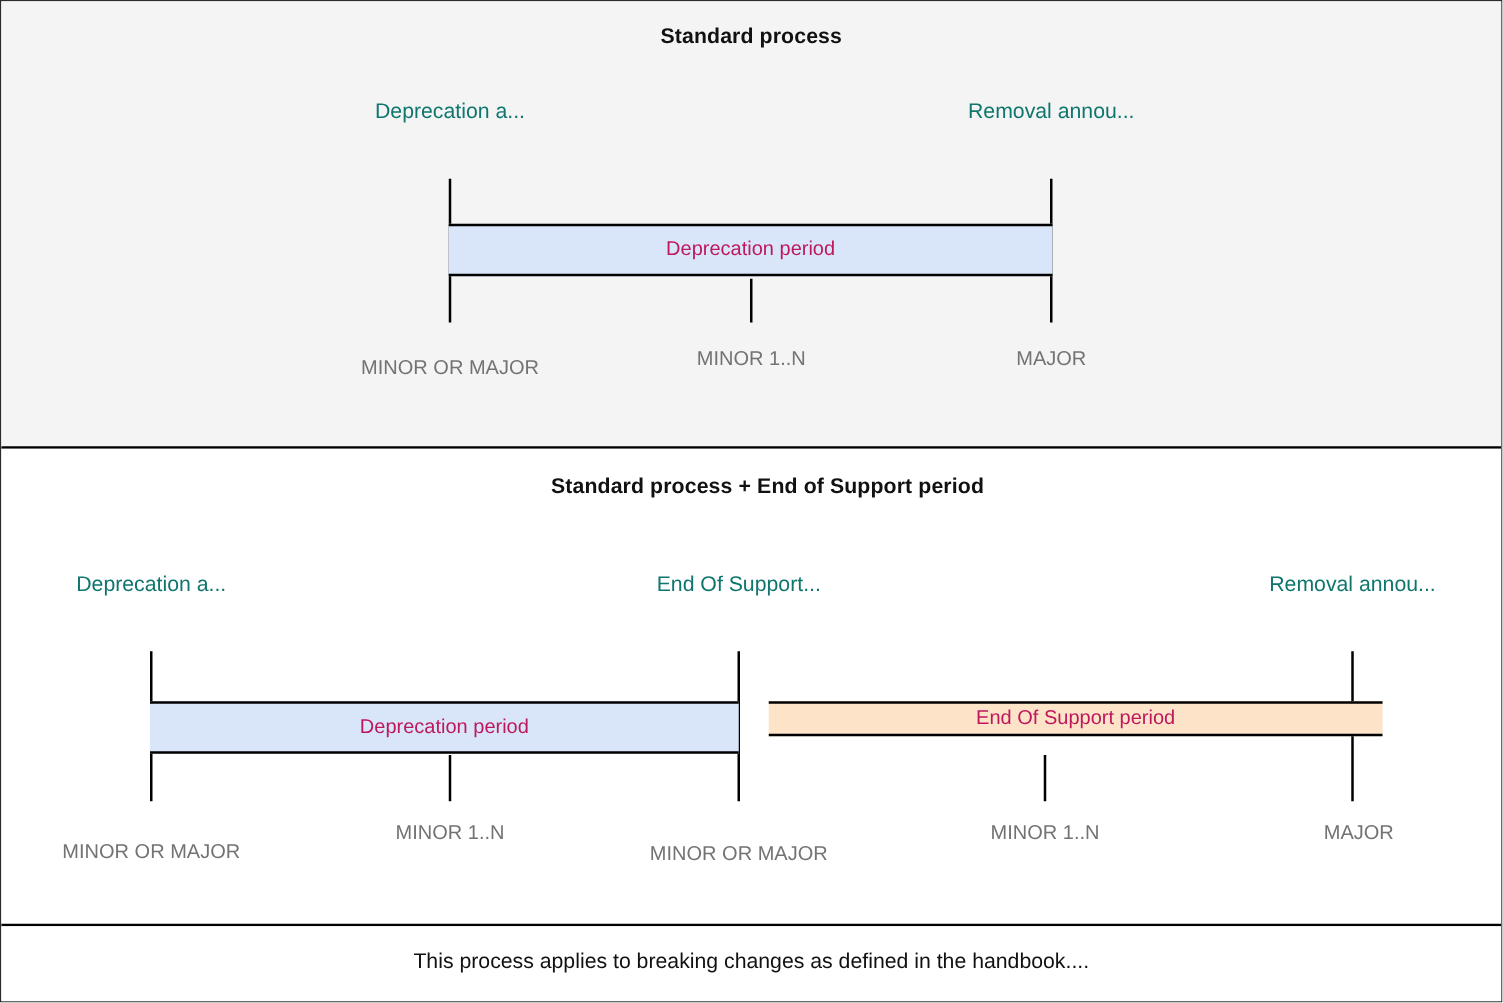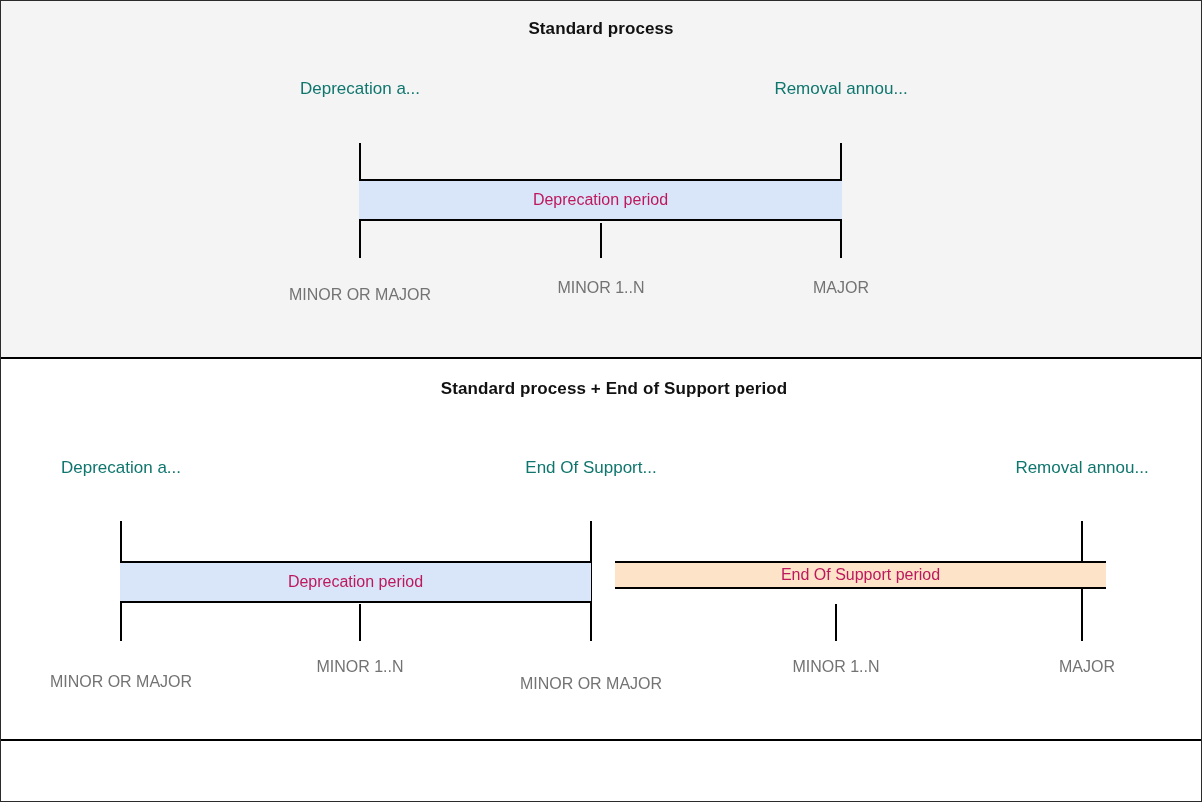--- a/index.html
+++ b/index.html
@@ -149,14 +149,17 @@
   <div class="tl-bar orange" style="left:590px; top:560px; width:491px; height:28px;margin-left:24px;">
     <span>End Of Support period</span>
   </div>
 
   <div class="tl-bottom-label" style="left:120px; top:672px;">MINOR OR MAJOR</div>
   <div class="tl-bottom-label" style="left:359px; top:657px;">MINOR 1..N</div>
   <div class="tl-bottom-label" style="left:590px; top:674px;">MINOR OR MAJOR</div>
   <div class="tl-bottom-label" style="left:835px; top:657px;">MINOR 1..N</div>
   <div class="tl-bottom-label" style="left:1086px; top:657px;">MAJOR</div>
 
+  <section class="panel" id="panel-footer">
+    <div id="footer-note">This process applies to breaking changes as defined in the handbook....</div>
+  </section>
 
 </div>
 
 </body></html>

